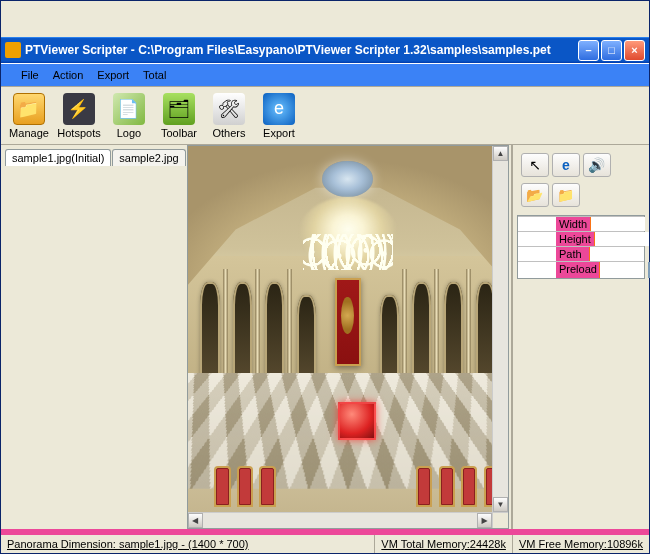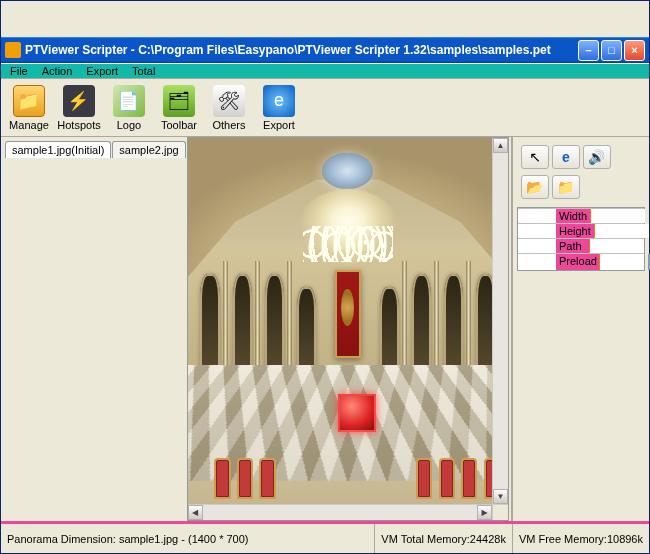--- a/index.html
+++ b/index.html
@@ -3,21 +3,21 @@
 <meta charset="utf-8">
 <style>
   * { box-sizing: border-box; margin: 0; padding: 0; }
   body { font-family: Tahoma, sans-serif; font-size: 11px; background: #ece9d8; }
   .window { width: 650px; height: 554px; border: 1px solid #0a246a; background: #ece9d8; display: flex; flex-direction: column; }
   .titlebar { height: 26px; background: linear-gradient(to bottom,#3a95ff 0%,#0a56c6 6%,#0a56c6 92%,#0038a8 100%); display: flex; align-items: center; padding: 0 4px; color: #fff; margin-top: 36px; }
   .titlebar .icon { width: 16px; height: 16px; background: #f0a000; margin-right: 4px; border-radius: 2px; }
   .titlebar .title { flex: 1; font-weight: bold; font-size: 12px; white-space: nowrap; overflow: hidden; }
   .titlebar .winbtn { width: 21px; height: 21px; margin-left: 2px; border: 1px solid #fff; border-radius: 3px; display: flex; align-items: center; justify-content: center; font-weight: bold; font-size: 11px; background: linear-gradient(to bottom,#7fb1ff,#2f6de0); color: #fff; cursor: pointer; }
   .titlebar .closebtn { background: linear-gradient(to bottom,#ff9a7a,#e04a2f); }
-  .menubar { height: 16px; background: #14b8a6; display: flex; align-items: center; padding: 0 2px; border-bottom: 1px solid #aca899; border-top: 1px solid #fff; }
+  .menubar { height: 24px; background: #3b82f6; display: flex; align-items: center; padding: 0 13px; border-bottom: 1px solid #aca899; border-top: 1px solid #fff; }
   .menubar span { padding: 2px 7px; cursor: default; }
   .toolbar { height: 58px; background: #ece9d8; display: flex; align-items: center; padding: 2px 4px; border-bottom: 1px solid #aca899; gap: 2px; }
   .tbtn { width: 48px; height: 52px; display: flex; flex-direction: column; align-items: center; justify-content: center; cursor: pointer; padding: 2px; border: 1px solid transparent; }
   .tbtn .ticon { width: 32px; height: 32px; border-radius: 4px; display:flex; align-items:center; justify-content:center; font-size:18px; }
   .tbtn .tlabel { font-size: 11px; margin-top: 2px; }
   .main { flex: 1; display: flex; min-height: 0; }
   .left { flex: 1; display: flex; flex-direction: row; min-width: 0; background:#ece9d8; padding:0 2px; }
   .tabs { height: 20px; display: flex; align-items: flex-end; padding-left: 2px; }
   .tab { padding: 2px 6px; border: 1px solid #919b9c; border-bottom: none; background: #f4f3ee; margin-right: 1px; font-size: 11px; cursor:pointer; border-radius: 3px 3px 0 0; position:relative; top:1px; }
   .tab.active { background: #fff; z-index:2; }
@@ -31,21 +31,21 @@
   .right { width: 138px; background: #ece9d8; padding: 4px; display:flex; flex-direction:column; gap:4px; border-left: 2px solid #aca899;}
   .mini-toolbar { display:flex; flex-wrap:wrap; gap:3px; padding:4px; }
   .mini-btn { width:28px; height:24px; border:1px solid #b0b0b0; background:linear-gradient(to bottom,#fdfdfd,#e7e3da); border-radius:3px; cursor:pointer; display:flex; align-items:center; justify-content:center; font-size:14px; }
   .prop-grid { border:1px solid #919b9c; background:#fff; font-size:11px; }
   .prop-header { background:#0a246a; color:#fff; padding:1px 4px; font-size:11px; }
   .prop-row { display:flex; border-top:1px solid #c0c0c0; }
   .prop-name { width: 44px; padding:1px 3px; background:#ec4899; border-right:1px solid #f97316;margin-left:38px; }
   .prop-val { flex:1; display:flex; align-items:center;margin-left:48px; }
   .prop-val input, .prop-val .txt { width:100%; border:none; padding:1px 3px; font-family: Tahoma; font-size:11px; background:#fff; color:#777; }
   .prop-val select { width:100%; border:1px solid #7f9db9; font-family: Tahoma; font-size:11px; }
-  .statusbar { height:32px; border-top:3px solid #ec4899; display:flex; align-items:center; font-size:11px; background:#ece9d8; }
+  .statusbar { height:24px; border-top:6px solid #ec4899; display:flex; align-items:center; font-size:11px; background:#ece9d8;text-decoration:underline; }
   .status-cell { padding:2px 6px; border-right:1px solid #aca899; height:100%; display:flex; align-items:center; white-space:nowrap; }
   .status-cell:first-child { flex:1; }
   
   .scene { position:absolute; inset:0; background: linear-gradient(to bottom, #bfb08a 0%, #cfc29a 28%, #e8ddb9 42%, #f2ead0 55%, #ddd2b0 65%, #c5b68f 100%); }
   .ceiling { position:absolute; top:0; left:0; right:0; height:38%; background: radial-gradient(ellipse 60% 90% at 50% 100%, #ead9a8 0%, #d6c28d 40%, #a8946a 100%); clip-path: polygon(0 0,100% 0,100% 100%,85% 60%,60% 30%,40% 30%,15% 60%,0 100%);}
   .oculus { position:absolute; top:4%; left:42%; width:16%; height:10%; background: radial-gradient(ellipse, #d8e6f0 0%, #a8c0d8 40%, #6b8090 100%); border-radius:50%; box-shadow:0 0 12px rgba(255,255,255,.5); }
   .chandelier { position:absolute; top:14%; left:34%; width:32%; height:22%; background: radial-gradient(ellipse 60% 70% at 50% 40%, rgba(255,255,240,0.98) 0%, rgba(255,250,220,0.9) 25%, rgba(240,226,170,0.6) 55%, rgba(200,180,120,0) 80%); border-radius:50%; filter: blur(1px);}
   .chand-lights { position:absolute; top:24%; left:36%; width:28%; height:10%; background: repeating-radial-gradient(circle at 10% 50%, #fffff0 0 2px, transparent 3px 12px), repeating-radial-gradient(circle at 40% 60%, #fffff0 0 2px, transparent 3px 14px), repeating-radial-gradient(circle at 70% 45%, #fffff0 0 2px, transparent 3px 13px), repeating-radial-gradient(circle at 90% 55%, #fffff0 0 2px, transparent 3px 12px);}
   .floor { position:absolute; bottom:0; left:0; right:0; height:38%; background:
      repeating-linear-gradient(75deg, rgba(255,255,255,0.35) 0 14px, rgba(120,110,90,0.25) 14px 28px),

